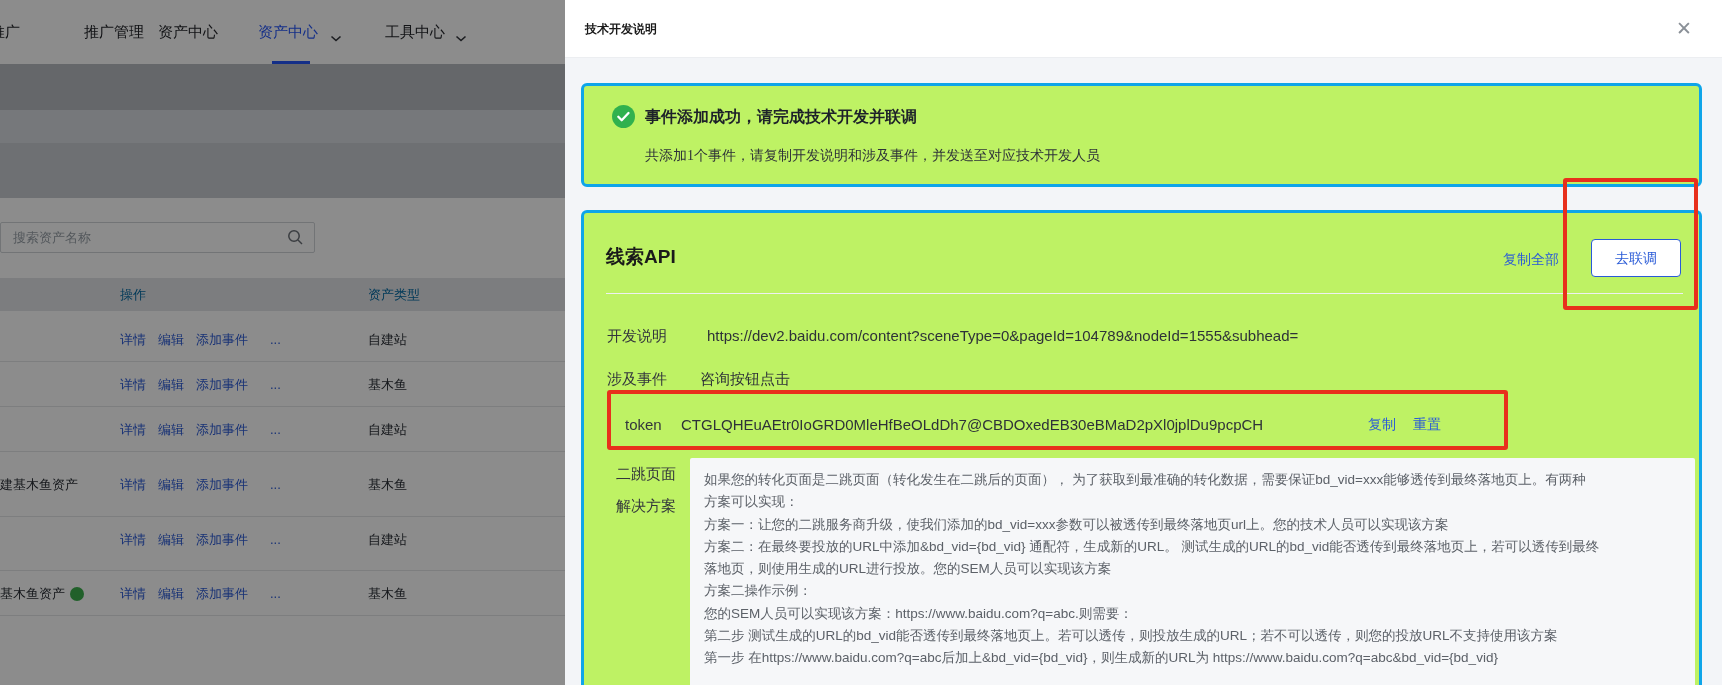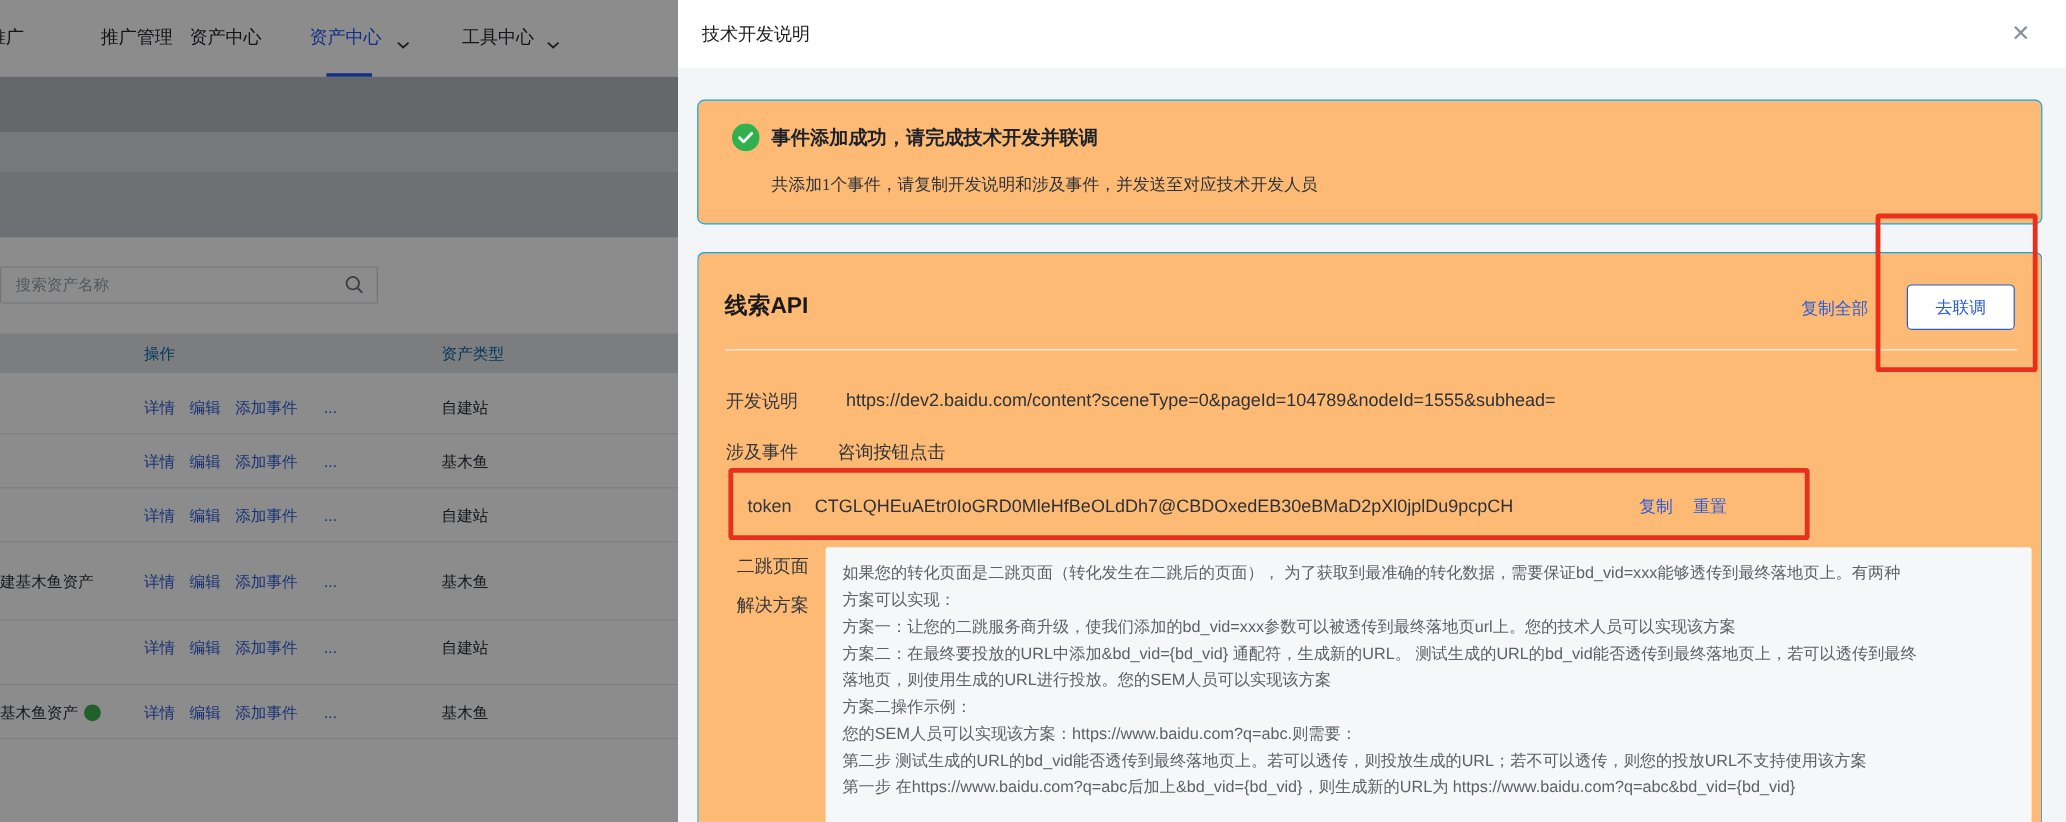--- a/index.html
+++ b/index.html
@@ -20,23 +20,23 @@
   .trow{position:absolute;left:0;width:565px;height:22px;line-height:22px;font-size:13px;}
   .tlink{position:absolute;color:#2e5cd6;cursor:pointer;white-space:nowrap;}
   .tcell{position:absolute;color:#2b2f36;white-space:nowrap;}
   .tname{position:absolute;left:0;color:#2b2f36;white-space:nowrap;}
   .rowline{position:absolute;left:0;width:565px;height:1px;background:#e3e5e8;}
   .green-dot{position:absolute;width:14px;height:14px;border-radius:50%;background:#3db04e;top:4px;}
   .dim-overlay{position:absolute;left:0;top:0;width:565px;height:685px;background:rgba(0,0,0,0.45);z-index:5;}
   
   .panel{position:absolute;left:565px;top:0;width:1157px;height:685px;background:#f3f5f8;z-index:10;}
   .panel-header{position:absolute;left:0;top:0;width:1157px;height:58px;background:#fff;border-bottom:1px solid #eceef1;box-sizing:border-box;}
-  .panel-title{position:absolute;left:20px;top:0;line-height:58px;font-size:15px;font-weight:400;color:#1a1a1a;}
+  .panel-title{position:absolute;left:20px;top:0;line-height:58px;font-size:12px;font-weight:700;color:#1a1a1a;}
   .close-x{position:absolute;left:1103px;top:13px;width:32px;height:32px;line-height:32px;text-align:center;font-size:19px;color:#8a9097;cursor:pointer;}
-  .card{position:absolute;background:#fdba74;border:1px solid #0ea5e9;border-radius:6px;box-sizing:border-box;}
+  .card{position:absolute;background:#bef264;border:3px solid #0ea5e9;border-radius:6px;box-sizing:border-box;}
   .succ-title{position:absolute;left:61px;top:21px;font-size:16px;font-weight:600;color:#1d2129;white-space:nowrap;}
   .succ-sub{position:absolute;left:61px;top:61px;font-size:14px;color:#2e3238;white-space:nowrap;font-family:Liberation Serif, serif;}
   .api-title{position:absolute;left:22px;top:31px;font-size:19px;font-weight:600;color:#1a1a1a;}
   .blue-link{color:#2a5bd7;cursor:pointer;white-space:nowrap;text-decoration:none;}
   .copy-all{position:absolute;left:919px;top:38px;font-size:14px;}
   .debug-btn{position:absolute;left:1007px;top:26px;width:90px;height:38px;border:1px solid #2a5bd7;border-radius:4px;background:#fff;
              color:#2a5bd7;font-size:14px;line-height:36px;text-align:center;cursor:pointer;box-sizing:border-box;}
   .card-divider{position:absolute;left:22px;top:80px;width:1077px;height:1px;background:#eef0f2;}
   .frow-label{position:absolute;font-size:15px;color:#33363c;white-space:nowrap;}
   .frow-value{position:absolute;font-size:15px;color:#2e3238;white-space:nowrap;}

